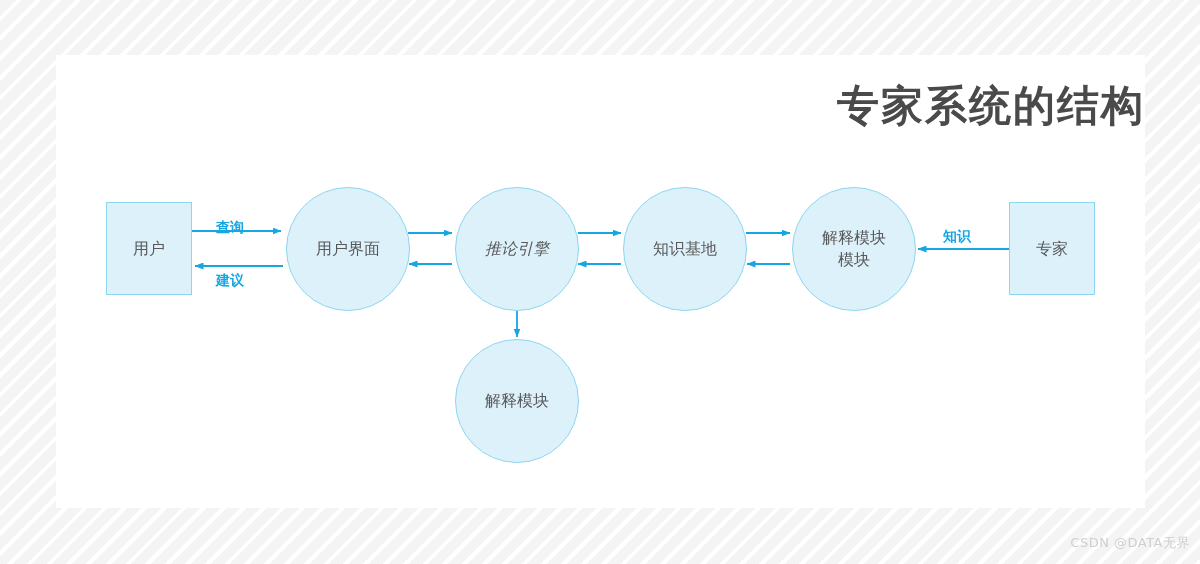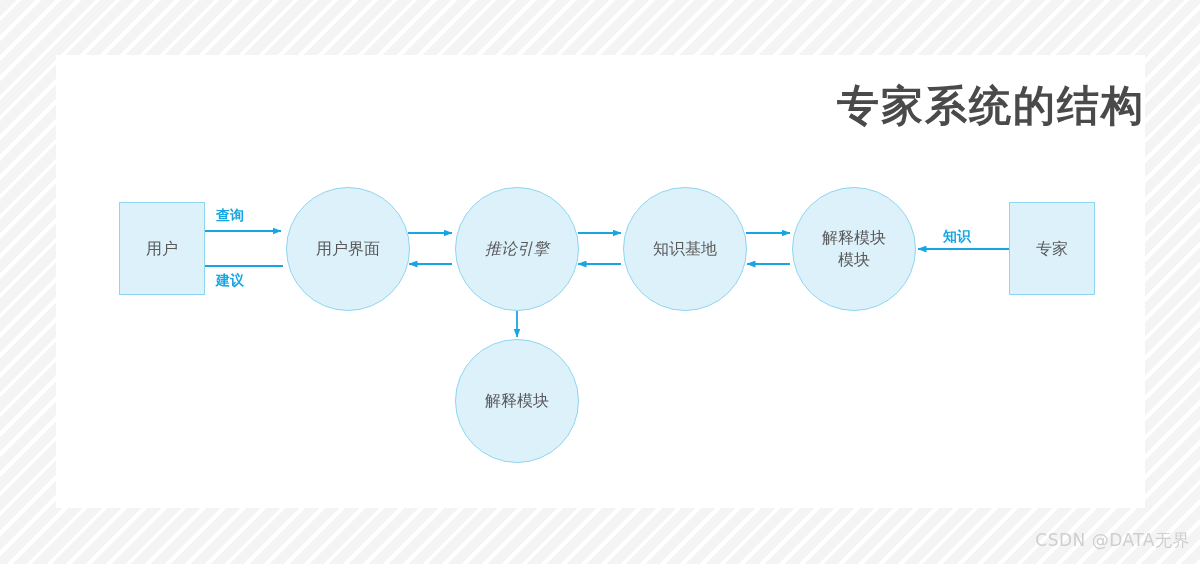--- a/index.html
+++ b/index.html
@@ -74,21 +74,21 @@
     color: #18a6e2;
     font-size: 14px;
     font-weight: bold;
     white-space: nowrap;
     line-height: 1;
   }
   #watermark {
     position: absolute;
     right: 10px;
     bottom: 12px;
-    font-size: 17px;
+    font-size: 13px;
     color: #cfcfcf;
     letter-spacing: 0.5px;
     white-space: nowrap;
   }
 </style>
 </head>
 <body>
 
 <div id="page">
 
@@ -114,21 +114,21 @@
     <path d="M 621 264 L 578 264" stroke="#18a6e2" stroke-width="1.8" fill="none" marker-end="url(#arrowhead)"></path>
 
     <path d="M 746 233 L 790 233" stroke="#18a6e2" stroke-width="1.8" fill="none" marker-end="url(#arrowhead)"></path>
     <path d="M 790 264 L 747 264" stroke="#18a6e2" stroke-width="1.8" fill="none" marker-end="url(#arrowhead)"></path>
 
     <path d="M 1009 249 L 918 249" stroke="#18a6e2" stroke-width="1.8" fill="none" marker-end="url(#arrowhead)"></path>
 
     <path d="M 517 311 L 517 337" stroke="#18a6e2" stroke-width="1.8" fill="none" marker-end="url(#arrowhead)"></path>
   </svg>
 
-  <div class="node" style="left:106px; top:202px; width:86px; height:93px;margin-left:13px;">
+  <div class="node" style="left:106px; top:202px; width:86px; height:93px;">
     <span>用户</span>
   </div>
 
   <div class="node circle" style="left:286px; top:187px; width:124px; height:124px;">
     <span>用户界面</span>
   </div>
 
   <div class="node circle" style="left:455px; top:187px; width:124px; height:124px;font-style:italic;">
     <span>推论引擎</span>
   </div>
@@ -145,19 +145,19 @@
   </div>
 
   <div class="node circle" style="left:455px; top:339px; width:124px; height:124px;">
     <span>解释模块</span>
   </div>
 
   <div class="node" style="left:1009px; top:202px; width:86px; height:93px;">
     <span>专家</span>
   </div>
 
-  <div class="edge-label" style="left:216px; top:208px;">查询</div>
+  <div class="edge-label" style="left:216px; top:220px;">查询</div>
   <div class="edge-label" style="left:216px; top:273px;">建议</div>
   <div class="edge-label" style="left:943px; top:229px;">知识</div>
 
   <div id="watermark">CSDN @DATA无界</div>
 
 </div>
 
 </body></html>

